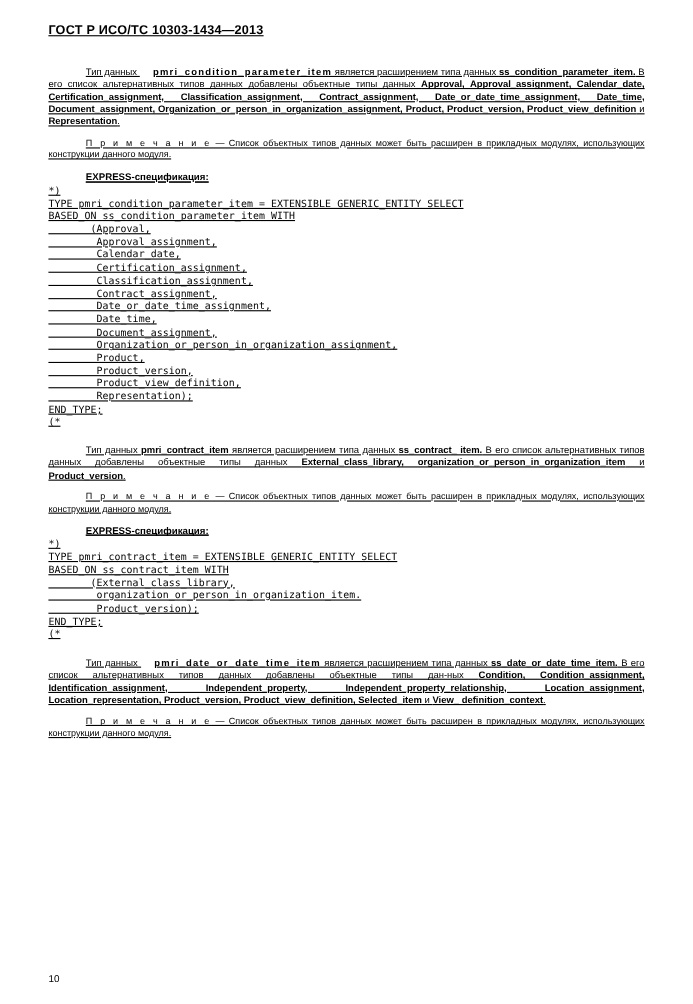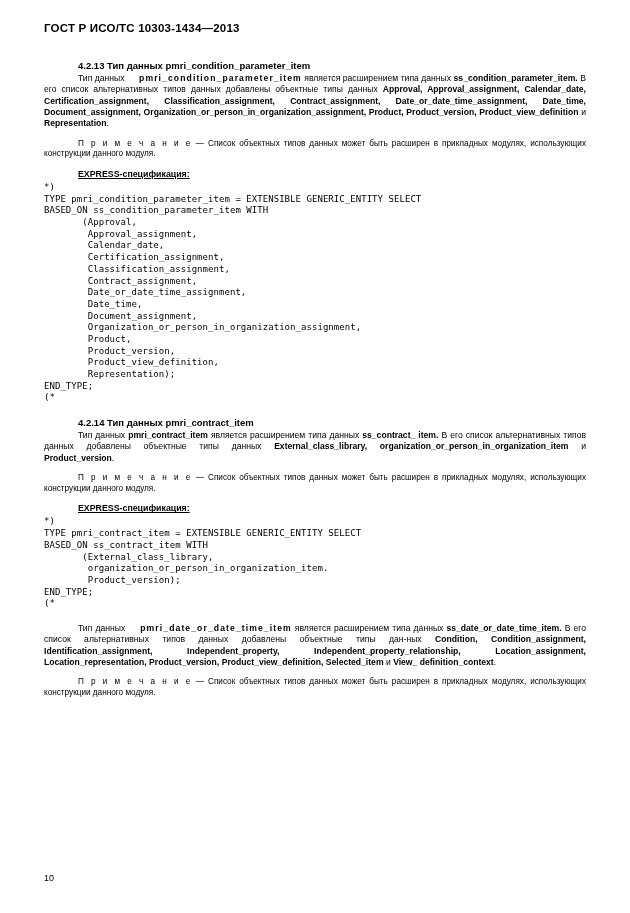--- a/index.html
+++ b/index.html
@@ -12,20 +12,21 @@
     background: #ffffff;
     font-family: "Liberation Sans", sans-serif;
     color: #000000;
   }
   .page {
     position: relative;
     width: 630px;
     height: 913px;
     box-sizing: border-box;
     padding: 22px 44px 0 44px;
+    text-decoration: underline;
   }
   .header {
     font-size: 11.5px;
     font-weight: bold;
     letter-spacing: 0.2px;
     margin: 0 0 26px 0;
   }
   .clause-title {
     font-size: 9.5px;
     font-weight: bold;
@@ -67,36 +68,31 @@
     margin: 0;
     letter-spacing: 0.05px;
   }
   .code-block {
     margin: 0 0 6px 0;
   }
   .gap-sm { height: 7px; }
   .footer {
     position: absolute;
     left: 44px;
-    bottom: 30px;
+    bottom: 18px;
     font-size: 9px;
   }
 </style>
 </head>
 <body>
 
 <div class="page">
 
   <div class="header">ГОСТ Р ИСО/ТС 10303-1434—2013</div>
 
-  <div class="clause-title">
-    <span>4.2.13</span>
-    <span> </span>
-    <span>Тип данных pmri_condition_parameter_item</span>
-  </div>
 
   <p class="body indent"><span>Тип  данных  </span><span class="spaced">pmri_condition_parameter_item</span><span>  является   расширением   типа   данных  </span><span class="b">ss_condition_parameter_item.</span><span> В его список альтернативных типов данных добавлены объектные типы данных </span><span class="b">Approval, Approval_assignment, Calendar_date, Certification_assignment, Classification_assignment, Contract_assignment, Date_or_date_time_assignment, Date_time, Document_assignment, Organization_or_person_in_organization_assignment, Product, Product_version, Product_view_definition</span><span> и </span><span class="b">Representation</span><span>.</span></p>
 
   <p class="note"><span class="noteword">П р и м е ч а н и е</span><span> — Список объектных типов данных может быть расширен в прикладных модулях, использующих конструкции данного модуля.</span></p>
 
   <div class="express-label">EXPRESS-спецификация:</div>
 
   <div class="code-block">
     <pre class="code">*)
 TYPE pmri_condition_parameter_item = EXTENSIBLE GENERIC_ENTITY SELECT
@@ -114,25 +110,20 @@
         Product,
         Product_version,
         Product_view_definition,
         Representation);
 END_TYPE;
 (*</pre>
   </div>
 
   <div class="gap-sm"></div>
 
-  <div class="clause-title">
-    <span>4.2.14</span>
-    <span> </span>
-    <span>Тип данных pmri_contract_item</span>
-  </div>
 
   <p class="body indent"><span>Тип данных </span><span class="b">pmri_contract_item</span><span> является расширением типа данных </span><span class="b">ss_contract_ item.</span><span> В его список альтернативных типов данных добавлены объектные типы данных </span><span class="b">External_class_library, organization_or_person_in_organization_item</span><span> и </span><span class="b">Product_version</span><span>.</span></p>
 
   <p class="note"><span class="noteword">П р и м е ч а н и е</span><span> — Список объектных типов данных может быть расширен в прикладных модулях, использующих конструкции данного модуля.</span></p>
 
   <div class="express-label">EXPRESS-спецификация:</div>
 
   <div class="code-block">
     <pre class="code">*)
 TYPE pmri_contract_item = EXTENSIBLE GENERIC_ENTITY SELECT

